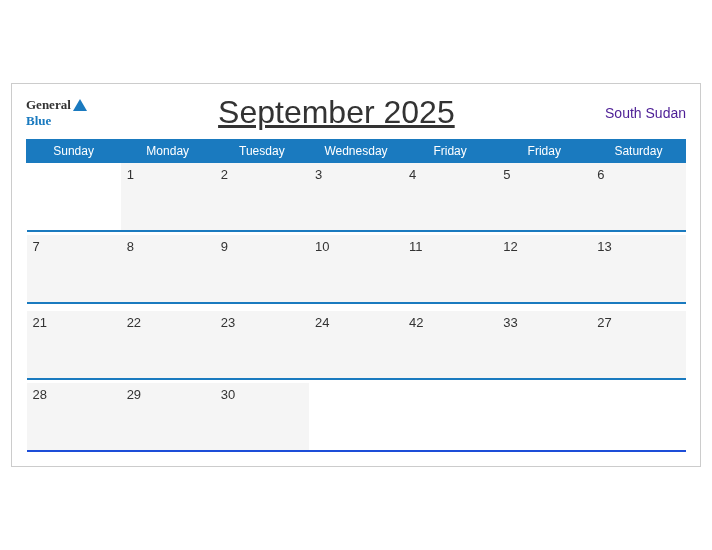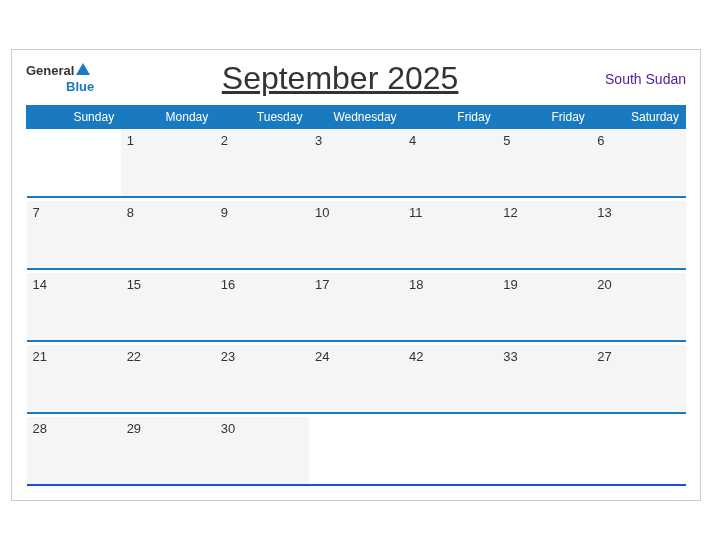--- a/index.html
+++ b/index.html
@@ -36,35 +36,35 @@
     }
     .logo-general {
       font-size: 13px;
       font-weight: bold;
       color: #333;
     }
     .logo-blue {
       font-size: 13px;
       font-weight: bold;
       color: #1a7abf;
-      margin-left: 40px;
     }
     .logo-triangle {
       width: 0;
       height: 0;
       border-left: 7px solid transparent;
       border-right: 7px solid transparent;
       border-bottom: 12px solid #1a7abf;
       display: inline-block;
       margin-left: 2px;
       vertical-align: middle;
     }
     .logo-line {
       display: flex;
-      align-items: flex-start;
+      align-items: center;
+      font-family: Liberation Serif, serif;
     }
     .calendar-title {
       font-size: 32px;
       font-weight: normal;
       color: #333;
       text-align: center;
       flex: 1;
       text-decoration: underline;
     }
     .region-label {
@@ -75,21 +75,21 @@
     }
     .calendar-grid {
       width: 100%;
       border-collapse: collapse;
     }
     .calendar-grid th {
       background-color: #1a7abf;
       color: #fff;
       font-size: 12px;
       font-weight: normal;
-      text-align: right;
+      text-align: center;
       padding: 4px 6px;
       border: 1px solid #1a7abf;
     }
     .calendar-grid td {
       width: calc(100%/7);
       height: 68px;
       vertical-align: top;
       padding: 4px 6px;
       font-size: 13px;
       color: #333;
@@ -156,29 +156,20 @@
           <td>9</td>
           <td>10</td>
           <td>11</td>
           <td>12</td>
           <td>13</td>
         </tr>
         <tr>
           <td colspan="7" style="height: 4px; background: rgb(255, 255, 255); border: none; padding: 0px;"></td>
         </tr>
         <tr>
-          <td>14</td>
-          <td>15</td>
-          <td>16</td>
-          <td>17</td>
-          <td>18</td>
-          <td>19</td>
-          <td>20</td>
-        </tr>
-        <tr>
           <td colspan="7" style="height: 4px; background: rgb(255, 255, 255); border: none; padding: 0px;"></td>
         </tr>
         <tr>
           <td>21</td>
           <td>22</td>
           <td>23</td>
           <td>24</td>
           <td>42</td>
           <td>33</td>
           <td>27</td>

